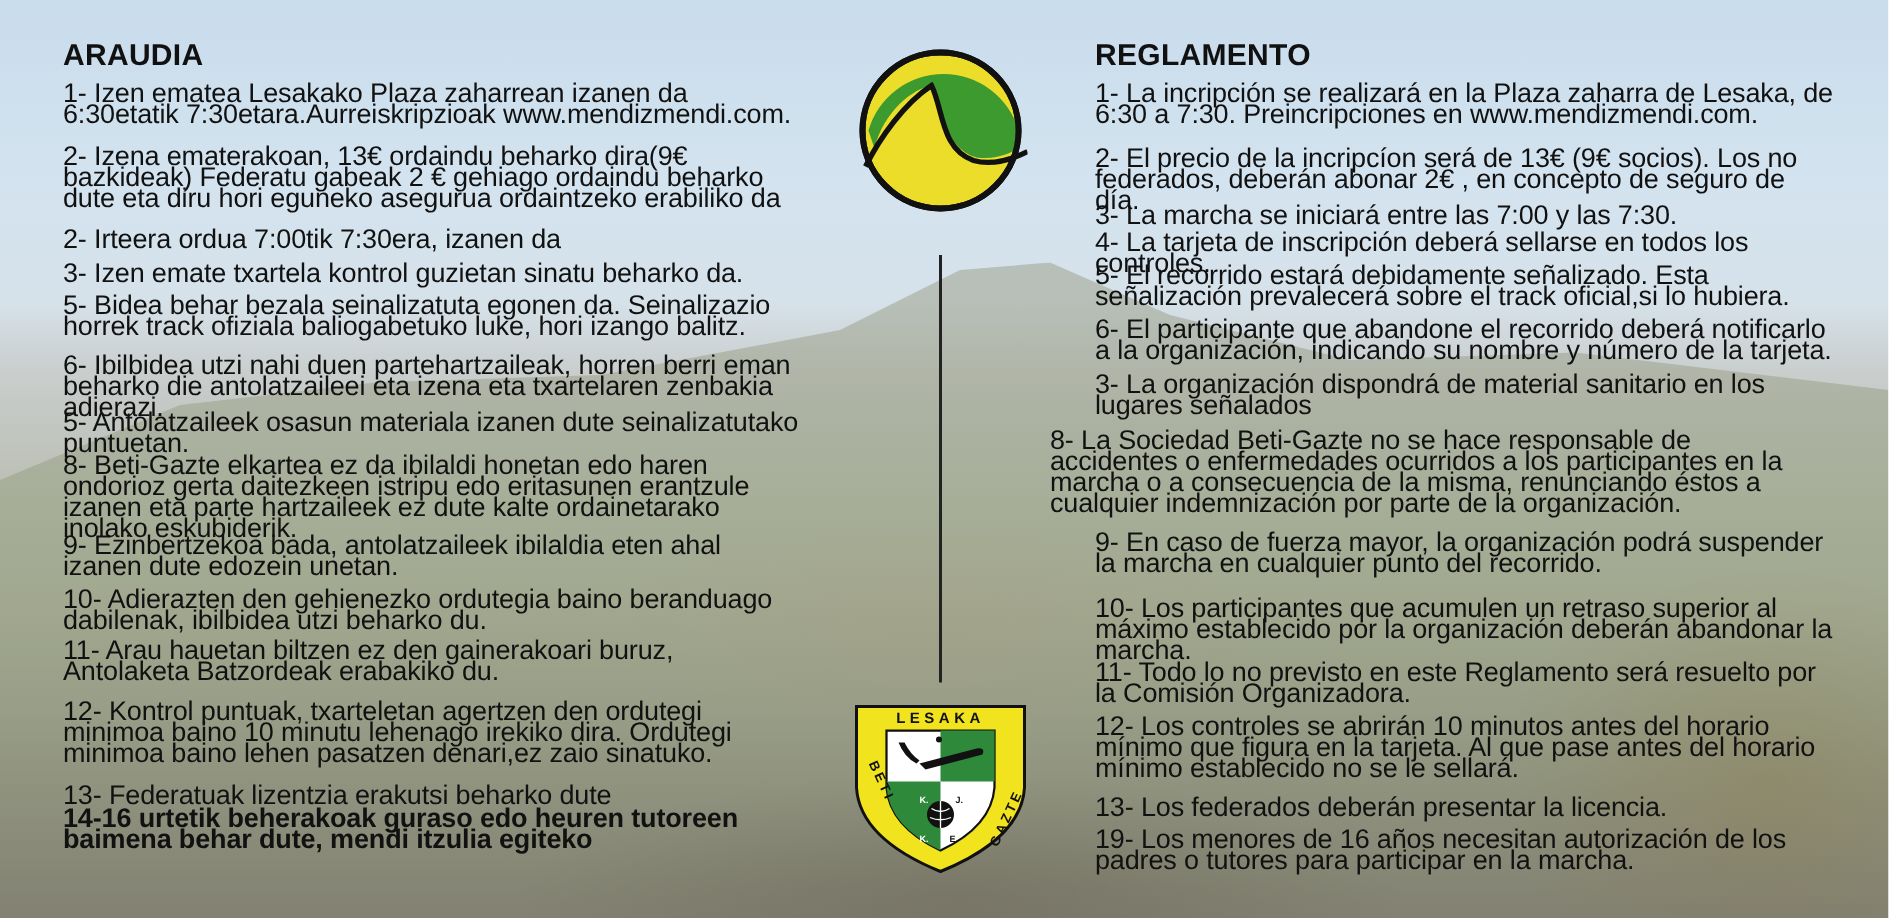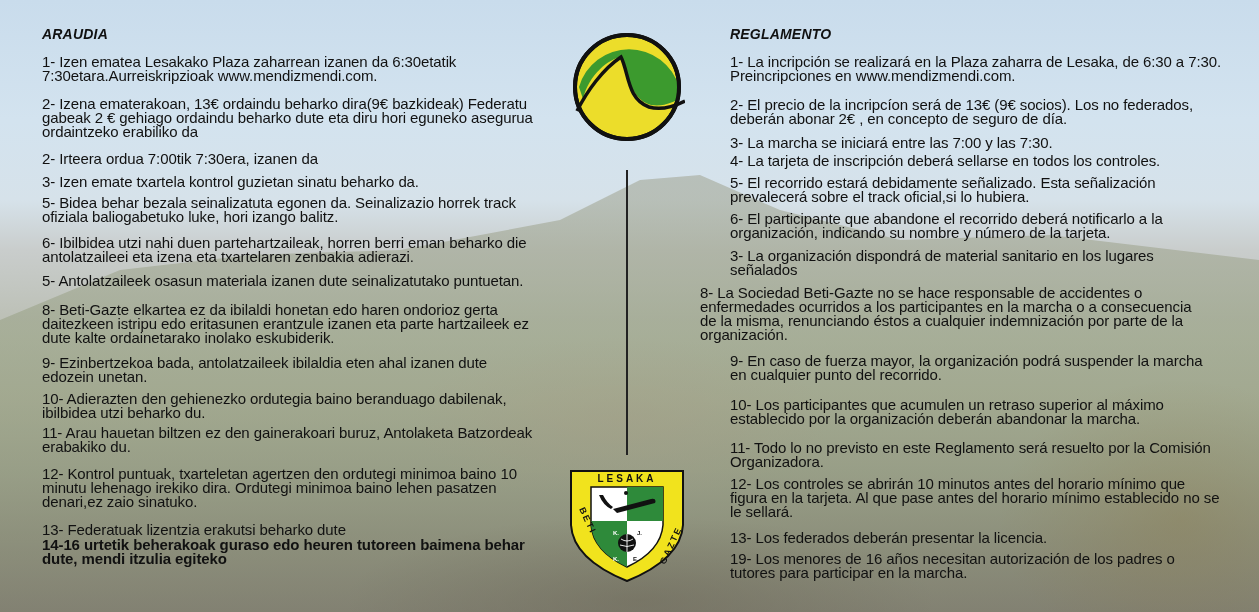--- a/index.html
+++ b/index.html
@@ -22,24 +22,24 @@
     position: absolute; left: 0; right: 0; top: 0; height: 612px;
     background:
       linear-gradient(170deg, rgba(0,0,0,0) 0 0) ;
     clip-path: polygon(0 320px, 120px 270px, 250px 255px, 400px 250px, 560px 220px, 640px 180px, 700px 175px, 780px 210px, 900px 240px, 1050px 235px, 1259px 260px, 1259px 612px, 0 612px);
     background: linear-gradient(to bottom, rgba(170,165,160,0.55), rgba(150,160,130,0.55) 55%, rgba(120,120,100,0.5));
   }
   .column { position: absolute; top: 26px; }
   .col-left { left: 42px; width: 492px; }
   .col-right { left: 730px; width: 490px; }
   h2 {
-    margin: 0 0 10px 0; font-size: 14px; font-weight: bold; letter-spacing: 0.2px; font-style: italic;
+    margin: 0 0 10px 0; font-size: 20px; font-weight: bold; letter-spacing: 0.2px;
   }
   .rule {
-    margin: 0; font-size: 15px; line-height: 14px; letter-spacing: -0.1px;
+    margin: 0; font-size: 18px; line-height: 14px; letter-spacing: -0.1px;
   }
   .logo-top {
     position: absolute; left: 569px; top: 29px; width: 116px; height: 116px;
   }
   .divider {
     position: absolute; left: 626px; top: 170px; width: 1.5px; height: 285px; background: #222;
   }
   .shield {
     position: absolute; left: 567px; top: 465px; width: 120px; height: 118px;
   }

